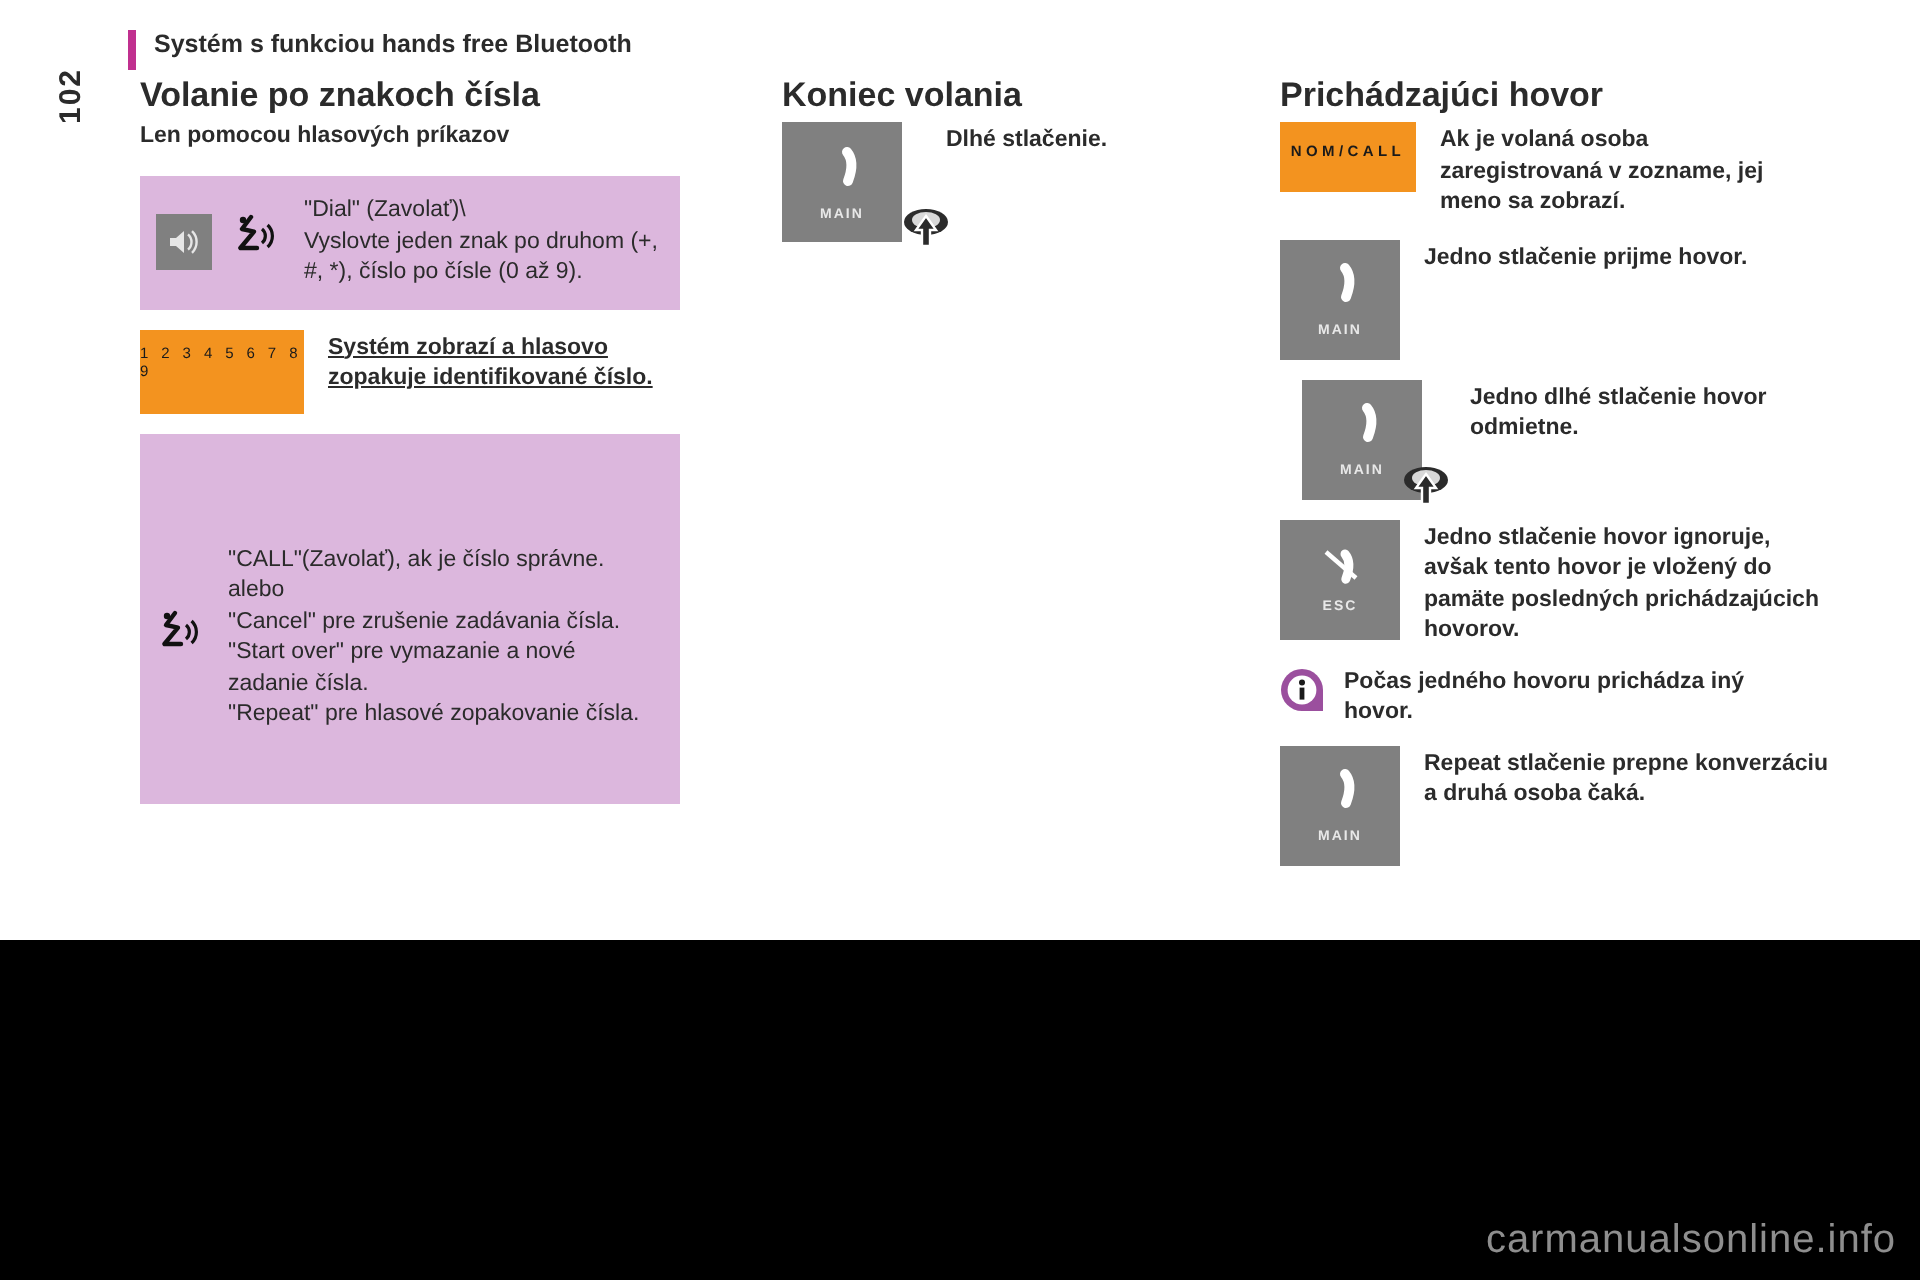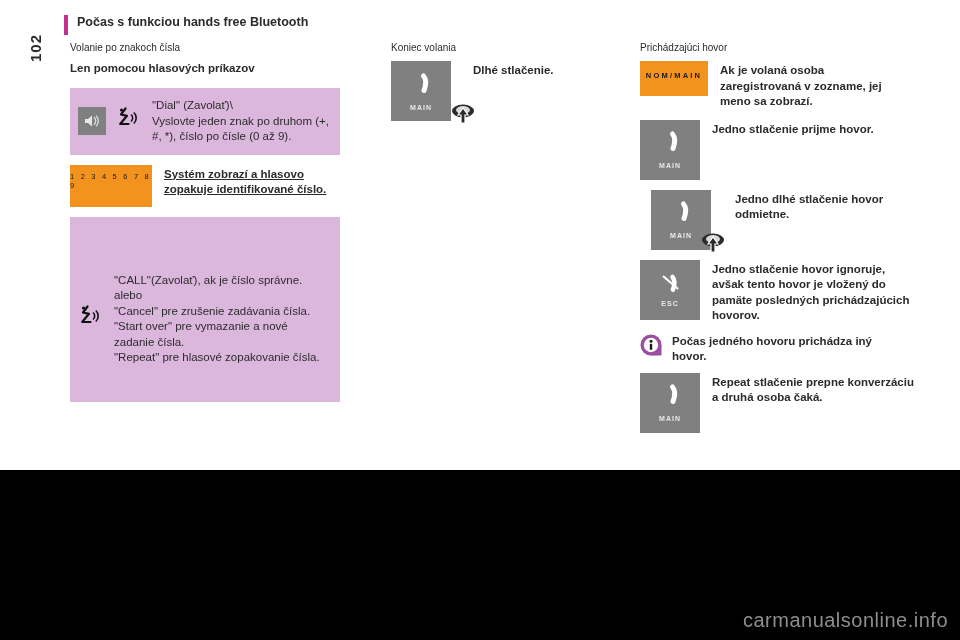--- a/index.html
+++ b/index.html
@@ -21,21 +21,21 @@
   .chapter{position:absolute;left:64px;top:14px;display:flex;align-items:flex-start;}
   .chapter .bar{width:4px;height:20px;background:#c0308f;margin-right:9px;margin-top:1px;}
   .chapter .txt{font-size:12.5px;font-weight:bold;color:#2b2b2b;line-height:17px;}
 
   
   .col{position:absolute;}
   .col-1{left:70px;top:40px;width:270px;}
   .col-2{left:355px;top:40px;width:270px;padding-left:36px;}
   .col-3{left:640px;top:40px;width:285px;}
 
-  .h2{font-size:10px;font-weight:normal;color:#2b2b2b;margin:0 0 6px 0;line-height:15px;}
+  .h2{font-size:17px;font-weight:bold;color:#2b2b2b;margin:0 0 6px 0;line-height:15px;}
   .sub{font-size:11.5px;font-weight:bold;color:#2b2b2b;margin:0 0 12px 0;line-height:15px;}
 
   
   .panel{background:#dcb7dd;padding:0;position:relative;}
   .panel-row{display:flex;align-items:center;padding:10px 10px 10px 8px;}
   .panel-body{font-size:11.5px;color:#2b2b2b;line-height:15.5px;}
 
   
   .btn-sq{background:#808080;display:inline-flex;flex-direction:column;
           align-items:center;justify-content:center;flex:0 0 auto;position:relative;}
@@ -77,21 +77,21 @@
 </head>
 <body>
 
 <div class="page">
   <div class="sheet">
 
     <div class="pagenum">102</div>
 
     <div class="chapter">
       <div class="bar"></div>
-      <div class="txt">Počas s funkciou hands free Bluetooth</div>
+      <div class="txt">Systém s funkciou hands free Bluetooth</div>
     </div>
 
     <div class="col col-1">
       <div class="h2">Volanie po znakoch čísla</div>
       <div class="sub">Len pomocou hlasových príkazov</div>
 
       <div class="panel" style="margin-bottom:10px;">
         <div class="panel-row">
           <div class="btn-sq sq-sm" style="margin-right:10px;">
             <svg width="18" height="14" viewBox="0 0 18 14">
@@ -160,21 +160,21 @@
         </div>
         <div class="txt cap" style="width:170px;">Dlhé stlačenie.</div>
       </div>
     </div>
 
     <div class="col col-3">
       <div class="h2">Prichádzajúci hovor</div>
 
       <div class="irow" style="margin-top:4px;">
         <div class="orange icn" style="width:68px;height:35px;">
-          <div class="nm">NOM/MAIN</div>
+          <div class="nm">NOM/CALL</div>
         </div>
         <div class="txt cap" style="width:180px;">Ak je volaná osoba zaregistrovaná v zozname, jej meno sa zobrazí.</div>
       </div>
 
       <div class="irow" style="margin-top:5px;">
         <div class="btn-sq sq-main icn">
           <svg width="26" height="30" viewBox="0 0 26 30">
             <path d="M15.5 4c2.5 3 3 8 0.5 14.5" stroke="#fff" stroke-width="5" fill="none" stroke-linecap="round"></path>
           </svg>
           <div class="lbl">MAIN</div>

